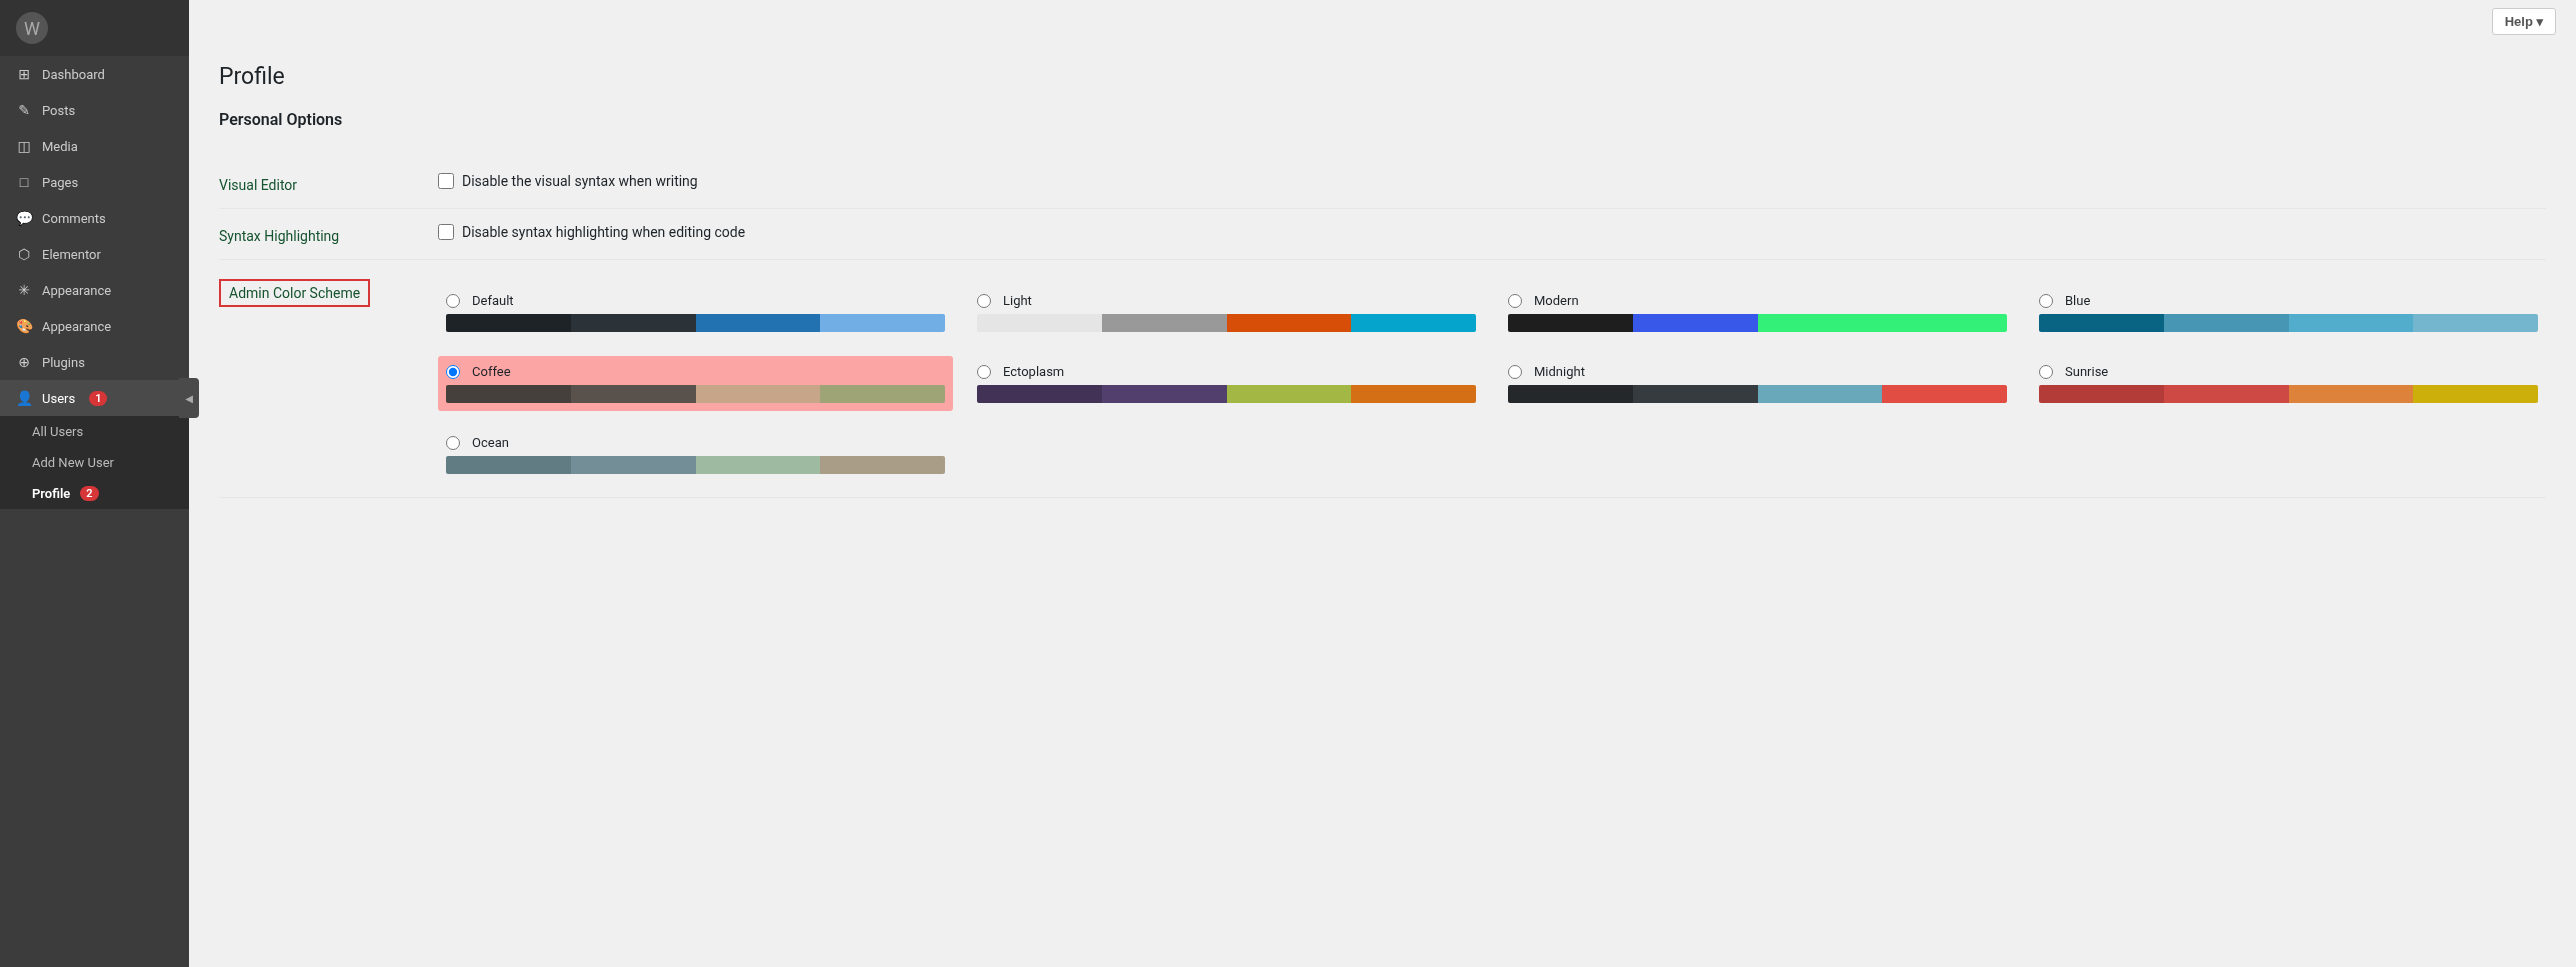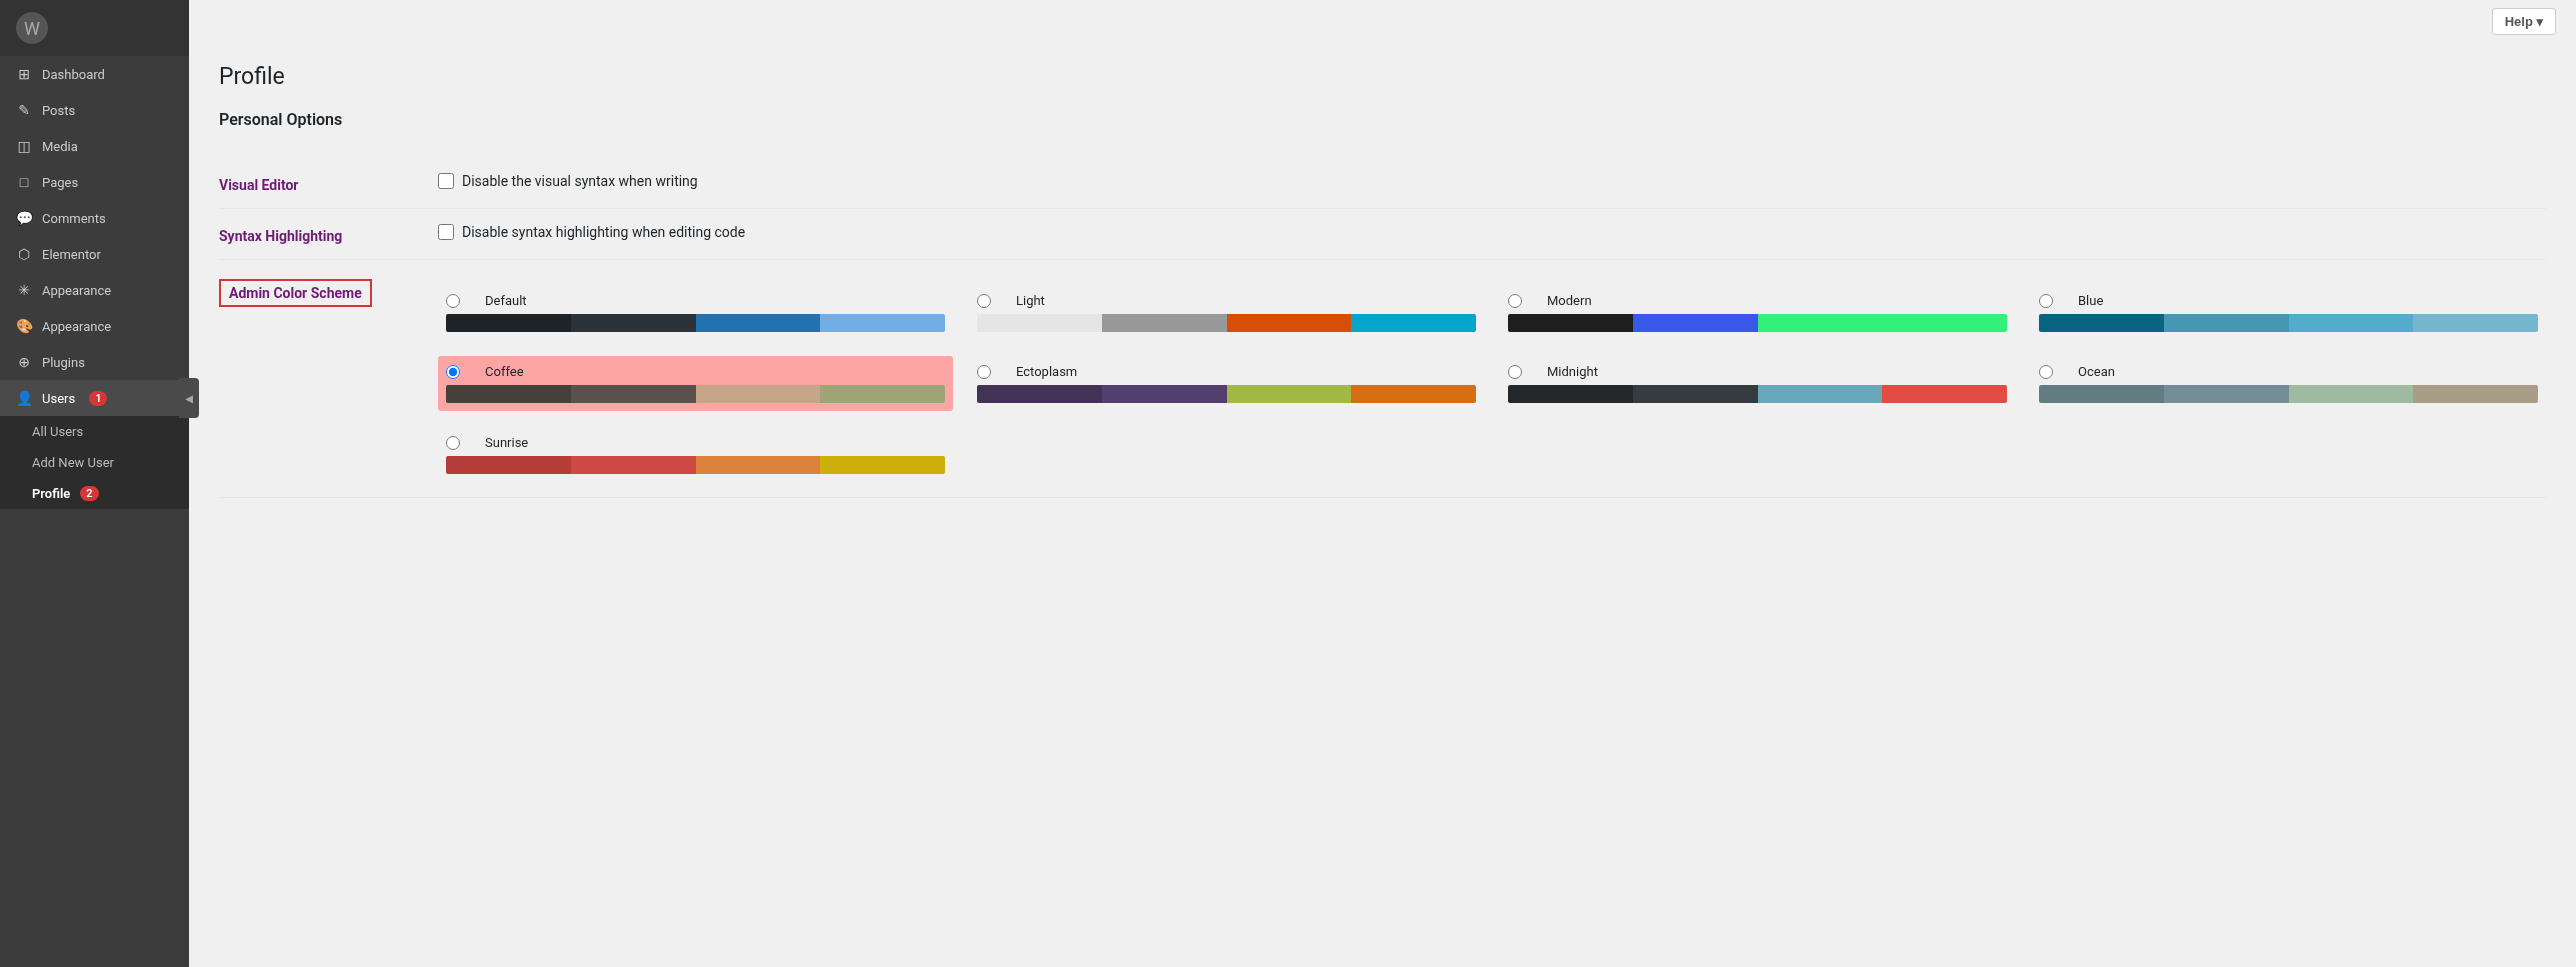--- a/index.html
+++ b/index.html
@@ -117,22 +117,22 @@
     .options-row {
       display: flex;
       align-items: flex-start;
       padding: 15px 0;
       border-bottom: 1px solid #e6e6e6;
     }
     .options-label {
       width: 219px;
       flex-shrink: 0;
       font-size: 14px;
-      font-weight: 700;
-      color: #701a75;
+      font-weight: 400;
+      color: #14532d;
       padding-top: 4px;
     }
     .options-control {
       flex: 1;
       font-size: 14px;
       color: #1d2327;
     }
     .checkbox-row {
       display: flex; align-items: center; gap: 8px;
     }
@@ -157,21 +157,21 @@
     }
     .color-scheme-option.selected {
       background: #fca5a5;
       border-radius: 3px;
       padding: 8px;
     }
     .color-scheme-option:not(.selected) {
       padding: 8px;
     }
     .color-scheme-radio-row {
-      display: flex; align-items: flex-end; gap: 25px;
+      display: flex; align-items: flex-end; gap: 12px;
       margin-bottom: 6px;
       font-size: 13px;
       color: #1d2327;
     }
     .color-scheme-radio-row input[type="radio"] {
       width: 14px; height: 14px; cursor: pointer;
     }
     .color-swatches {
       display: flex;
       height: 18px;
@@ -357,41 +357,41 @@
               </div>
               <div class="color-swatches">
                 <div class="swatch" style="background: rgb(37, 40, 43);"></div>
                 <div class="swatch" style="background: rgb(54, 59, 63);"></div>
                 <div class="swatch" style="background: rgb(105, 168, 187);"></div>
                 <div class="swatch" style="background: rgb(225, 77, 67);"></div>
               </div>
             </div>
             <div class="color-scheme-option">
               <div class="color-scheme-radio-row">
+                <input type="radio" name="admin_color" value="sunrise" style="">
+                <span>Sunrise</span>
+              </div>
+              <div class="color-swatches">
+                <div class="swatch" style="background: rgb(180, 60, 56);"></div>
+                <div class="swatch" style="background: rgb(207, 73, 68);"></div>
+                <div class="swatch" style="background: rgb(221, 130, 59);"></div>
+                <div class="swatch" style="background: rgb(204, 175, 11);"></div>
+              </div>
+            </div>
+            <div class="color-scheme-option">
+              <div class="color-scheme-radio-row">
                 <input type="radio" name="admin_color" value="ocean" style="">
                 <span>Ocean</span>
               </div>
               <div class="color-swatches">
                 <div class="swatch" style="background: rgb(98, 124, 131);"></div>
                 <div class="swatch" style="background: rgb(115, 142, 150);"></div>
                 <div class="swatch" style="background: rgb(158, 186, 160);"></div>
                 <div class="swatch" style="background: rgb(170, 157, 136);"></div>
               </div>
             </div>
-            <div class="color-scheme-option">
-              <div class="color-scheme-radio-row">
-                <input type="radio" name="admin_color" value="sunrise" style="">
-                <span>Sunrise</span>
-              </div>
-              <div class="color-swatches">
-                <div class="swatch" style="background: rgb(180, 60, 56);"></div>
-                <div class="swatch" style="background: rgb(207, 73, 68);"></div>
-                <div class="swatch" style="background: rgb(221, 130, 59);"></div>
-                <div class="swatch" style="background: rgb(204, 175, 11);"></div>
-              </div>
-            </div>
           </div>
       </div>
     </div>
 
   </div>
 </div>
 
 
 </body></html>

